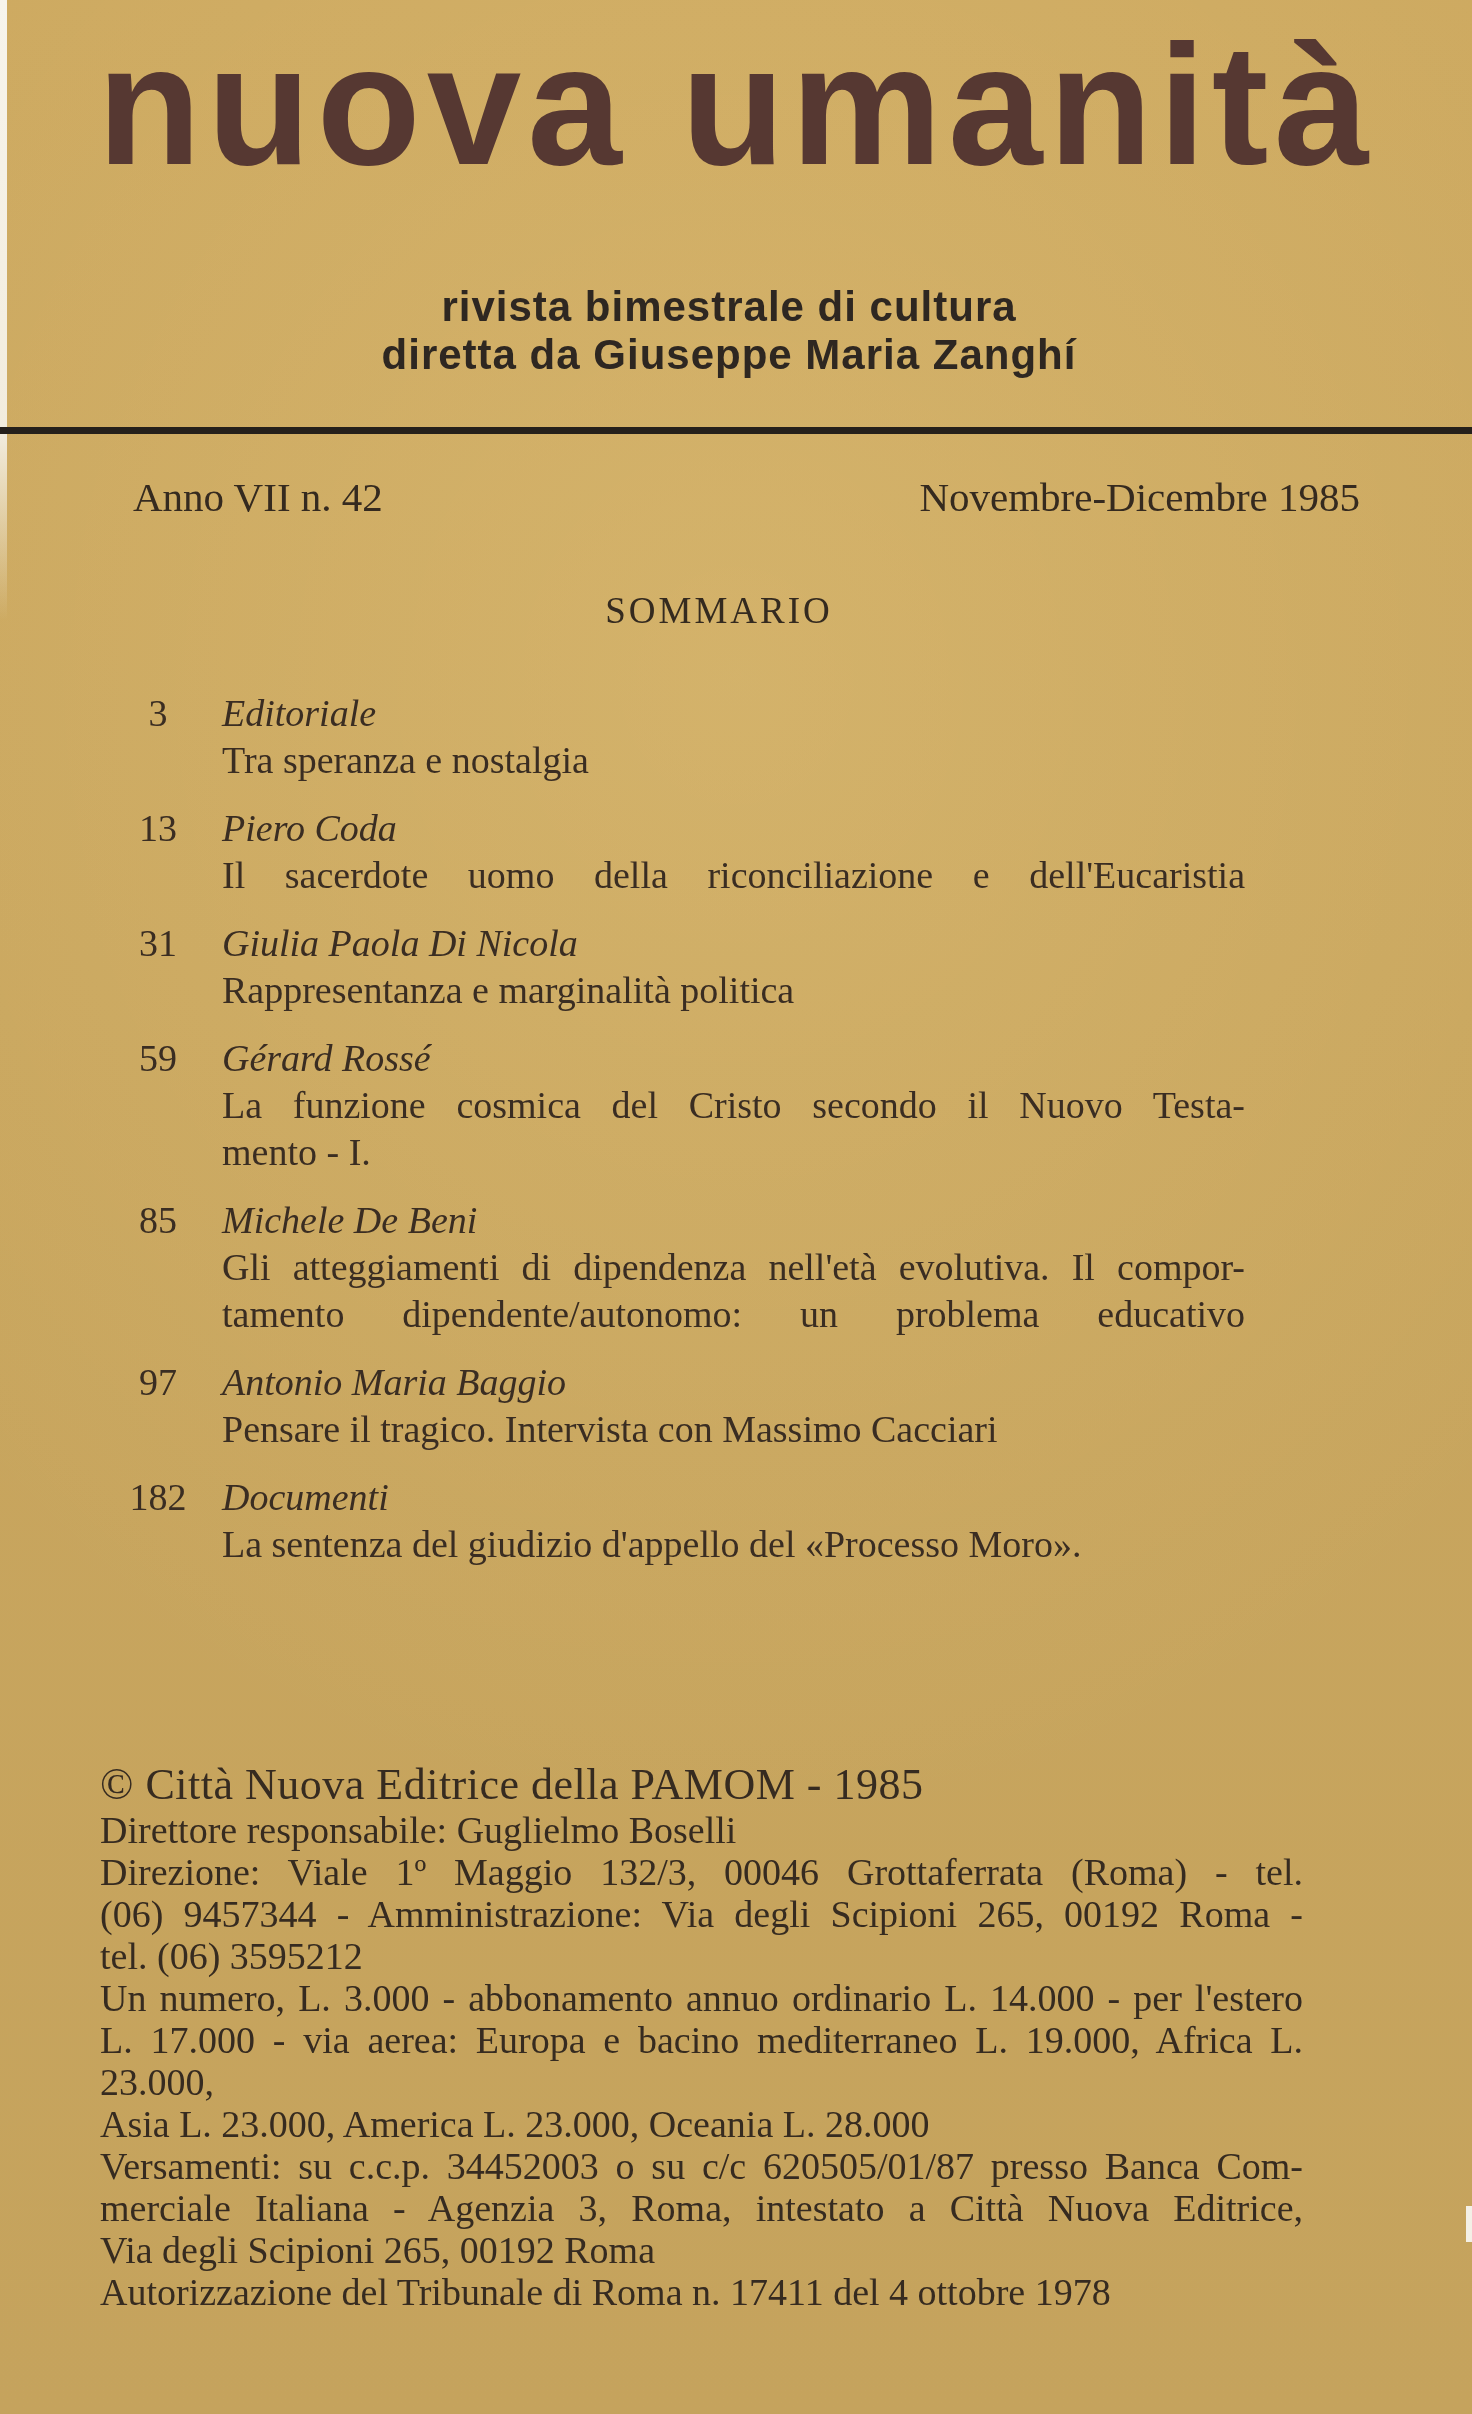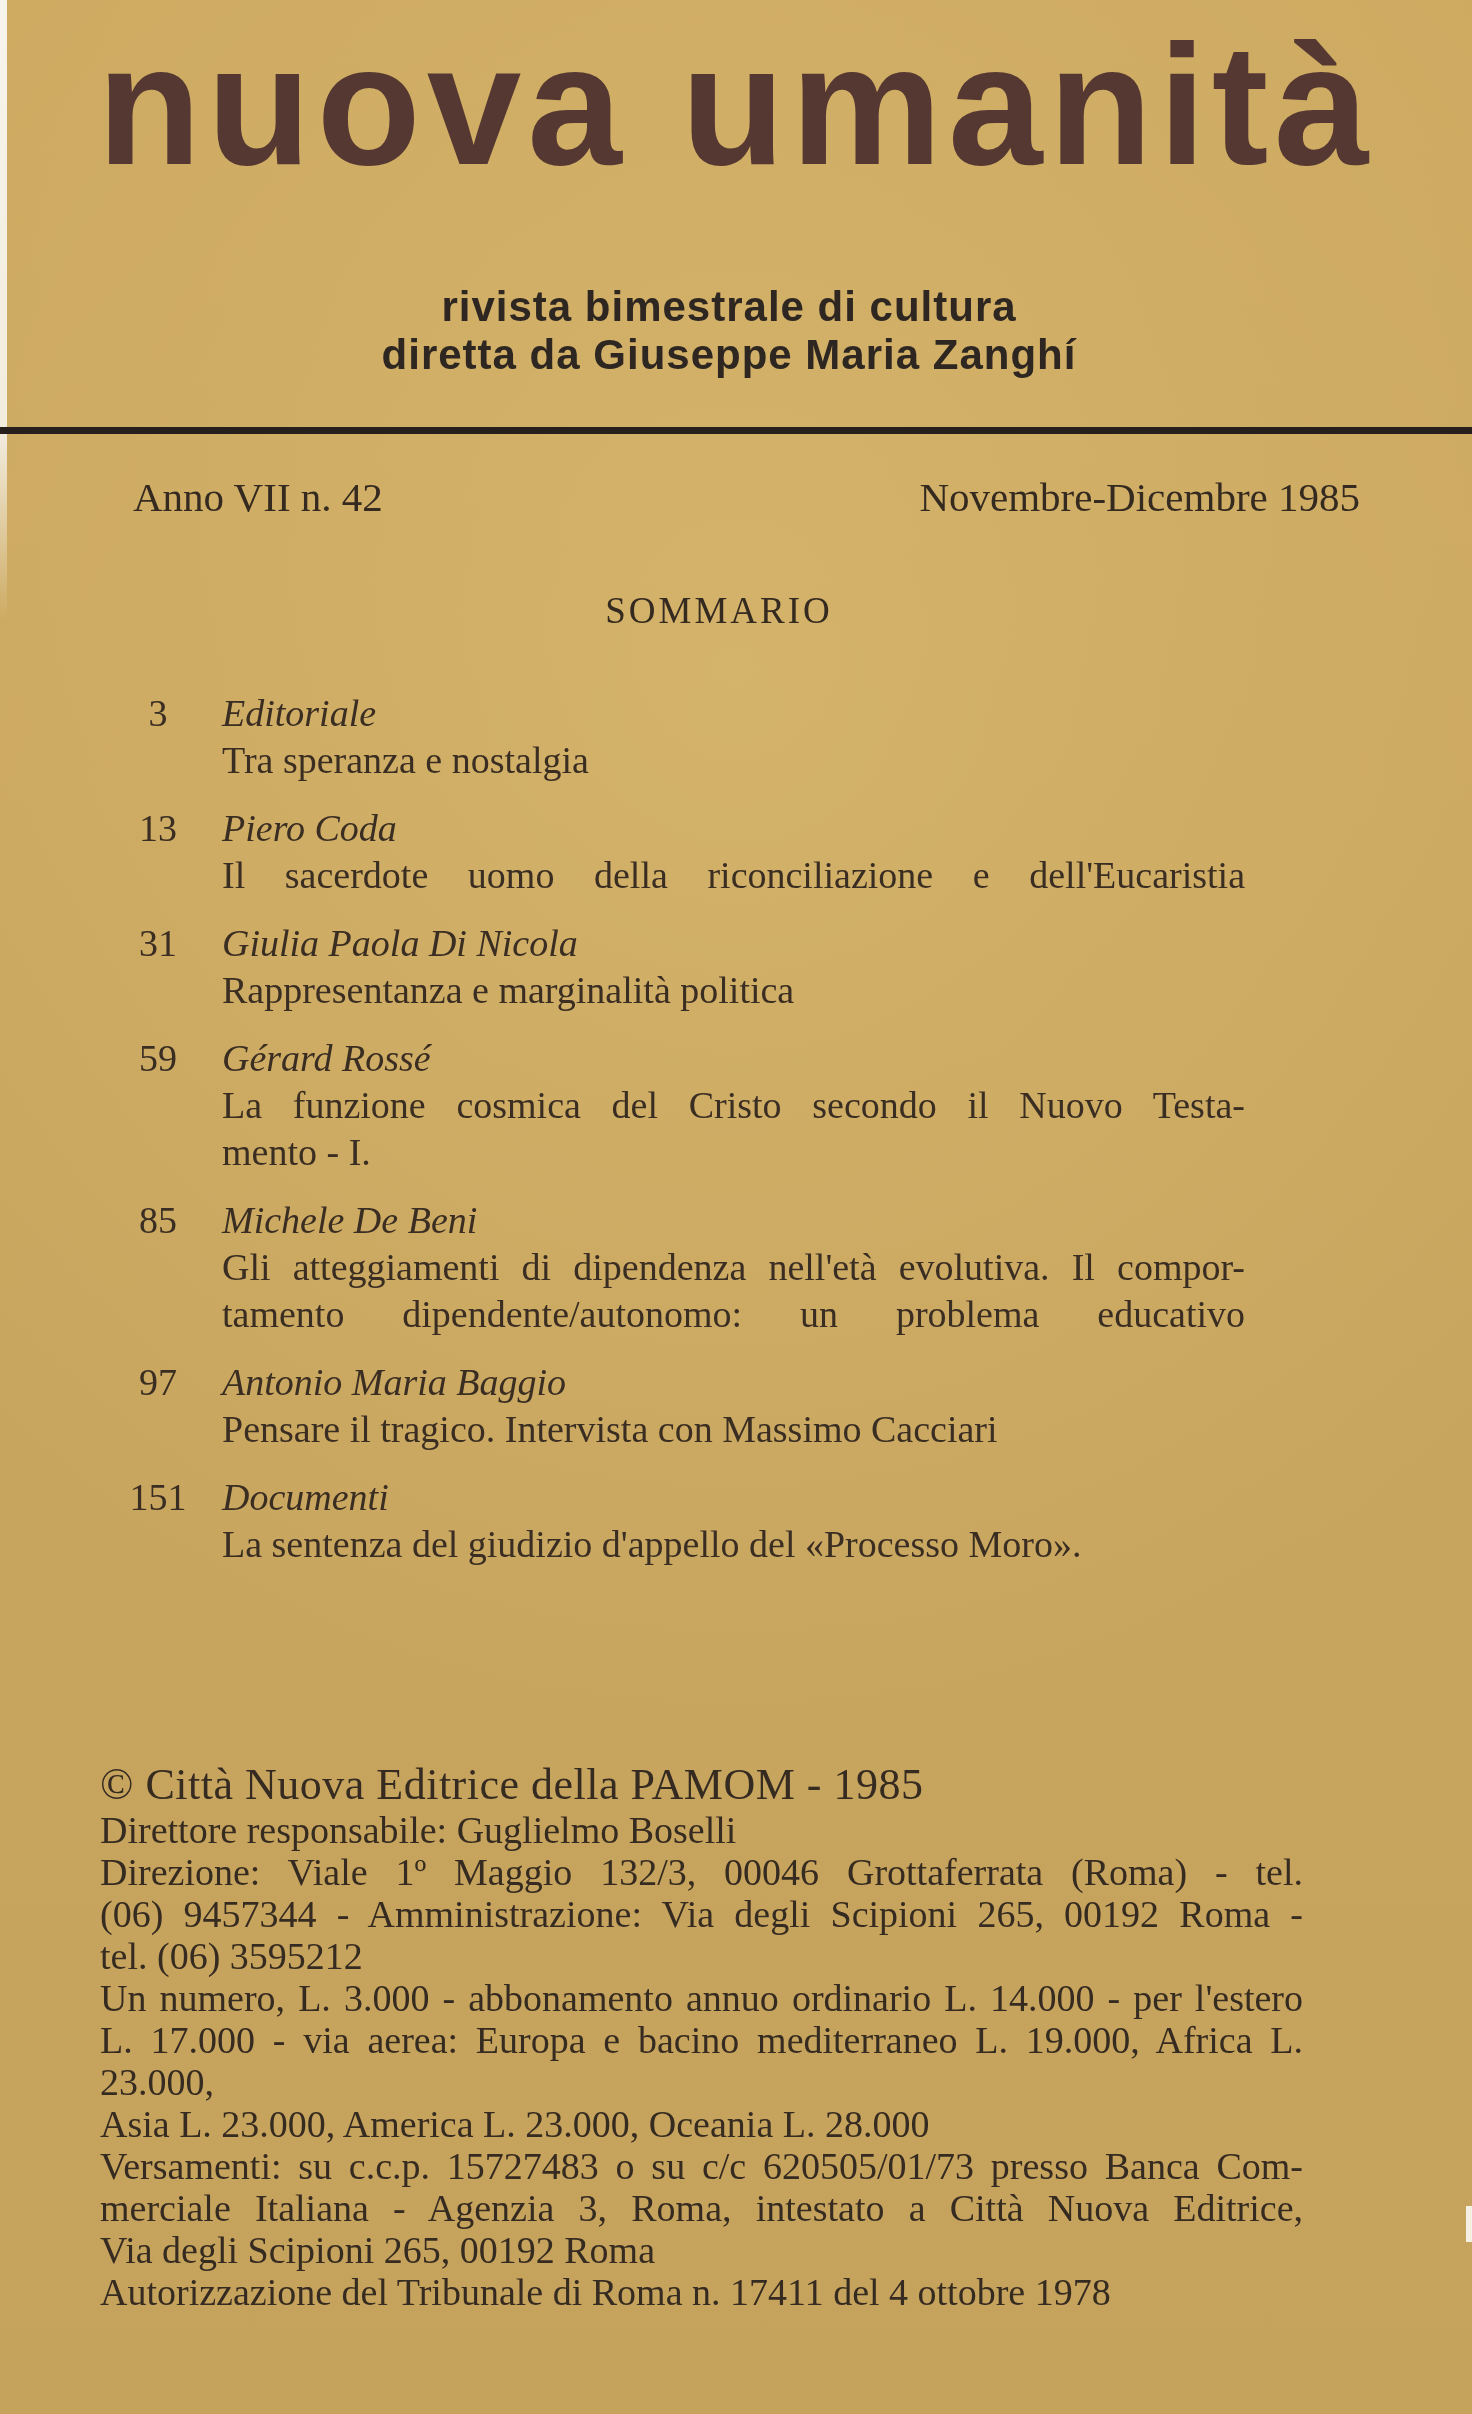--- a/index.html
+++ b/index.html
@@ -173,37 +173,37 @@
 
     <div class="toc-entry">
       <div class="toc-pagenum">97</div>
       <div class="toc-body">
         <span class="line toc-author">Antonio Maria Baggio</span>
         <span class="line">Pensare il tragico. Intervista con Massimo Cacciari</span>
       </div>
     </div>
 
     <div class="toc-entry">
-      <div class="toc-pagenum">151</div>
+      <div class="toc-pagenum">182</div>
       <div class="toc-body">
         <span class="line toc-author">Documenti</span>
         <span class="line">La sentenza del giudizio d'appello del «Processo Moro».</span>
       </div>
     </div>
 
   </div>
 
   <div class="colophon">
     <div class="line colo-first">© Città Nuova Editrice della PAMOM - 1985</div>
     <div class="line">Direttore responsabile: Guglielmo Boselli</div>
     <div class="line just">Direzione: Viale 1º Maggio 132/3, 00046 Grottaferrata (Roma) - tel.</div>
     <div class="line just">(06) 9457344 - Amministrazione: Via degli Scipioni 265, 00192 Roma -</div>
     <div class="line">tel. (06) 3595212</div>
     <div class="line just">Un numero, L. 3.000 - abbonamento annuo ordinario L. 14.000 - per l'estero</div>
     <div class="line just">L. 17.000 - via aerea: Europa e bacino mediterraneo L. 19.000, Africa L. 23.000,</div>
     <div class="line">Asia L. 23.000, America L. 23.000, Oceania L. 28.000</div>
-    <div class="line just">Versamenti: su c.c.p. 15727483 o su c/c 620505/01/73 presso Banca Com-</div>
+    <div class="line just">Versamenti: su c.c.p. 34452003 o su c/c 620505/01/87 presso Banca Com-</div>
     <div class="line just">merciale Italiana - Agenzia 3, Roma, intestato a Città Nuova Editrice,</div>
     <div class="line">Via degli Scipioni 265, 00192 Roma</div>
     <div class="line">Autorizzazione del Tribunale di Roma n. 17411 del 4 ottobre 1978</div>
   </div>
 
 </div>
 
 </body></html>

